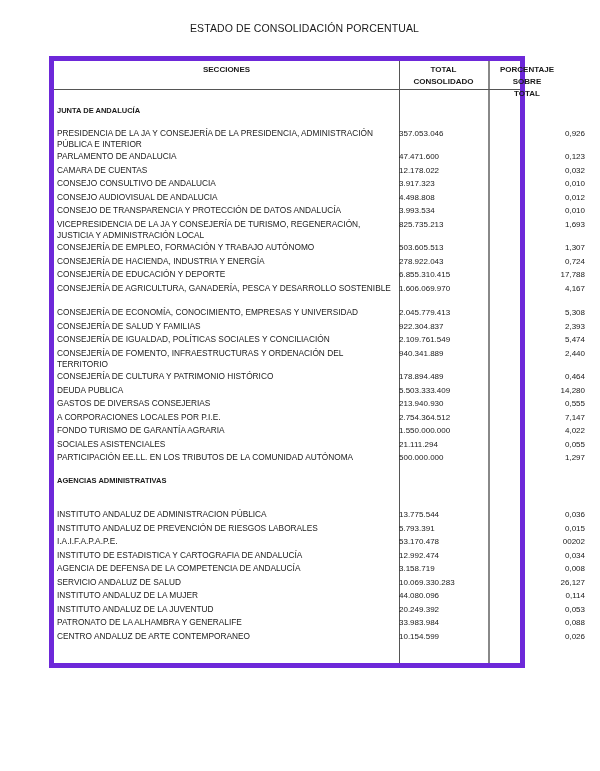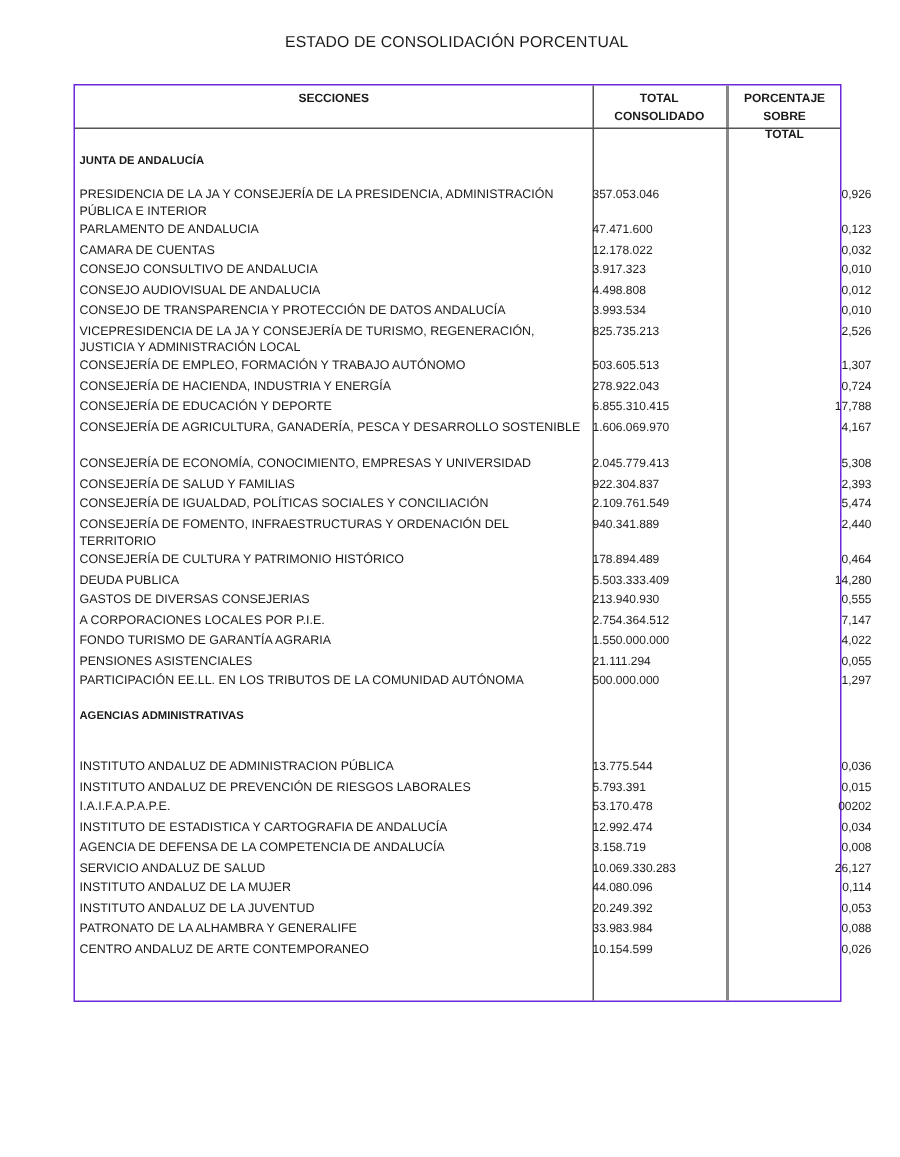--- a/index.html
+++ b/index.html
@@ -1,21 +1,21 @@
 <!DOCTYPE html>
 <html><head>
 <meta charset="utf-8">
 <style>
   html, body { margin: 0; padding: 0; background: #ffffff; }
   body { width: 600px; height: 771px; position: relative; overflow: hidden;
          font-family: "Liberation Sans", sans-serif; color: #1a1a1a; }
   .title { position: absolute; left: 0; top: 22px; width: 559px; text-align: center;
            font-size: 10.5px; letter-spacing: 0.1px; margin-left: 25px; }
-  .tbl { position: absolute; left: 49px; top: 56px; width: 512px; height: 612px;
-         border: 1px solid #6d28d9; box-sizing: border-box; }
+  .tbl { position: absolute; left: 49px; top: 56px; width: 476px; height: 612px;
+         border: 5px solid #6d28d9; box-sizing: border-box; }
   .col-div1 { position: absolute; left: 345px; top: 0; bottom: 0; border-left: 1px solid #555; }
   .col-div2 { position: absolute; left: 434px; top: 0; bottom: 0; border-left: 2px solid #888; }
   .hdr-line { position: absolute; left: 0; right: 0; top: 28px; border-top: 1px solid #555; }
   .hdr { position: absolute; font-weight: bold; font-size: 8px; text-align: center; line-height: 12px; }
   .hdr.sec { left: 0; width: 345px; top: 3px; }
   .hdr.tot { left: 345px; width: 89px; top: 3px; }
   .hdr.pct { left: 435px; width: 76px; top: 3px; }
   .row { position: absolute; left: 0; width: 510px; font-size: 8.3px; line-height: 11px; }
   .row .name { position: absolute; left: 3px; width: 335px; top: 0; }
   .row .tot { position: absolute; left: 345px; width: 86px; text-align: left; top: 0; font-size: 8px; }
@@ -67,21 +67,21 @@
       <div class="pct">0,012</div>
     </div>
     <div class="row" style="top: 144px;">
       <div class="name">CONSEJO DE TRANSPARENCIA Y PROTECCIÓN DE DATOS ANDALUCÍA</div>
       <div class="tot">3.993.534</div>
       <div class="pct">0,010</div>
     </div>
     <div class="row" style="top: 157.5px;">
       <div class="name">VICEPRESIDENCIA DE LA JA Y CONSEJERÍA DE TURISMO, REGENERACIÓN, JUSTICIA Y ADMINISTRACIÓN LOCAL</div>
       <div class="tot">825.735.213</div>
-      <div class="pct">2,526</div>
+      <div class="pct">1,693</div>
     </div>
     <div class="row" style="top: 181px;">
       <div class="name">CONSEJERÍA DE EMPLEO, FORMACIÓN Y TRABAJO AUTÓNOMO</div>
       <div class="tot">503.605.513</div>
       <div class="pct">1,307</div>
     </div>
     <div class="row" style="top: 194.5px;">
       <div class="name">CONSEJERÍA DE HACIENDA, INDUSTRIA Y ENERGÍA</div>
       <div class="tot">278.922.043</div>
       <div class="pct">0,724</div>
@@ -135,21 +135,21 @@
       <div class="name">A CORPORACIONES LOCALES POR P.I.E.</div>
       <div class="tot">2.754.364.512</div>
       <div class="pct">7,147</div>
     </div>
     <div class="row" style="top: 364px;">
       <div class="name">FONDO TURISMO DE GARANTÍA AGRARIA</div>
       <div class="tot">1.550.000.000</div>
       <div class="pct">4,022</div>
     </div>
     <div class="row" style="top: 377.5px;">
-      <div class="name">PENSIONES ASISTENCIALES</div>
+      <div class="name">SOCIALES ASISTENCIALES</div>
       <div class="tot">21.111.294</div>
       <div class="pct">0,055</div>
     </div>
     <div class="row" style="top: 391px;">
       <div class="name">PARTICIPACIÓN EE.LL. EN LOS TRIBUTOS DE LA COMUNIDAD AUTÓNOMA</div>
       <div class="tot">500.000.000</div>
       <div class="pct">1,297</div>
     </div>
     <div class="group" style="top: 415px;">AGENCIAS ADMINISTRATIVAS</div>
     <div class="row" style="top: 448px;">

